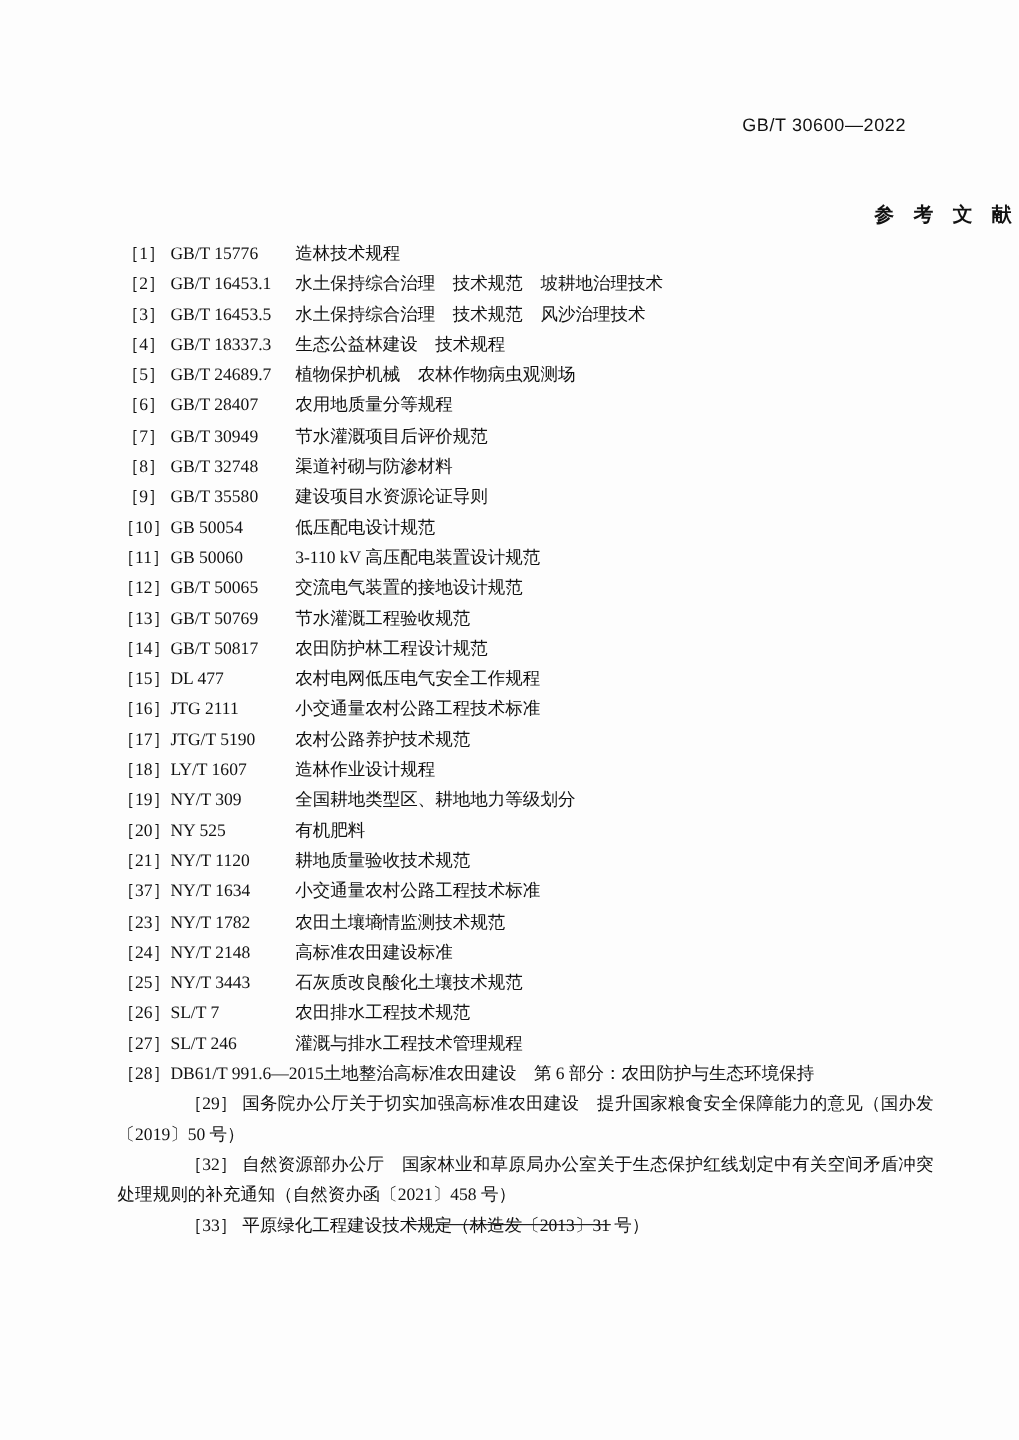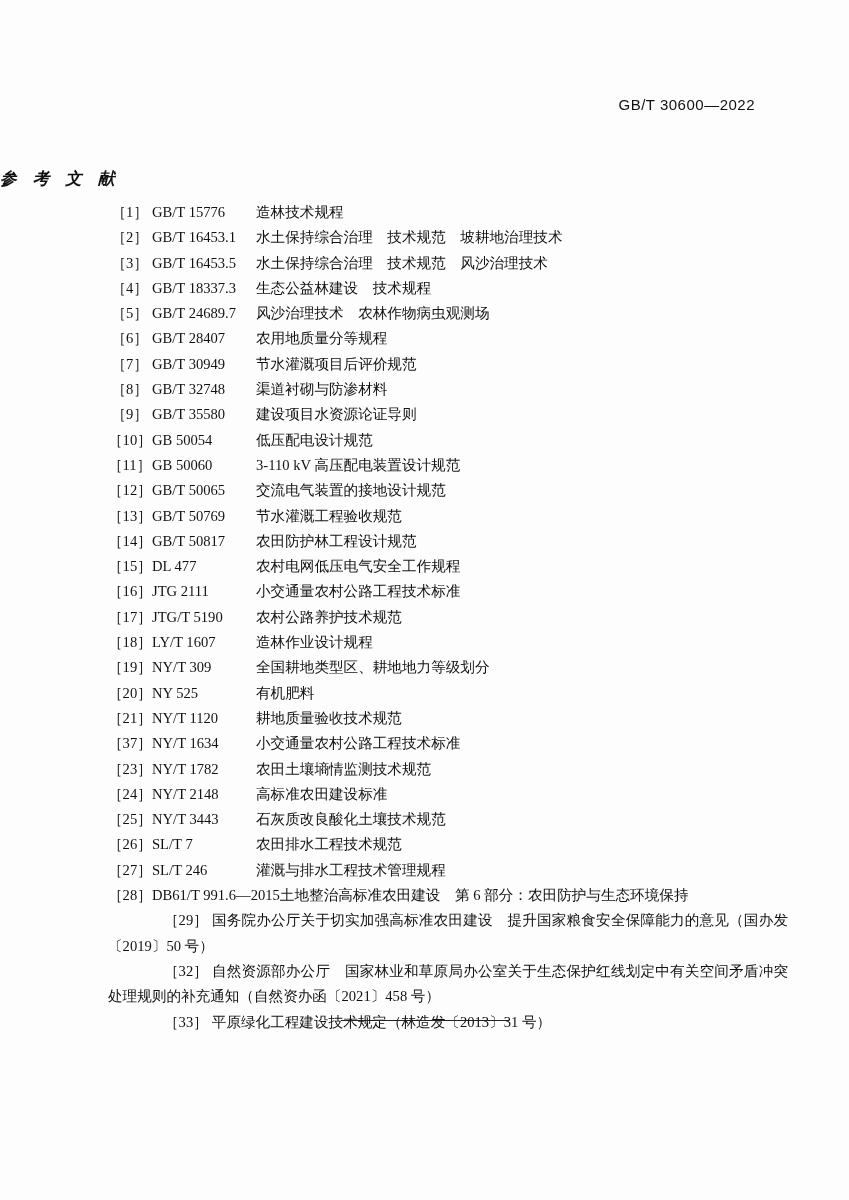--- a/index.html
+++ b/index.html
@@ -26,31 +26,30 @@
     font-family: "Liberation Sans", "DejaVu Sans", sans-serif;
     font-size: 15px;
     letter-spacing: 0.5px;
     color: #111;
   }
   .title {
     position: absolute;
     top: 168px;
     left: 0;
     width: 849px;
-    text-align: left;
+    text-align: right;
     font-size: 16.5px;
     font-weight: bold;
     letter-spacing: 6px;
     color: #111;
-    font-style: italic;
   }
   .refs {
     position: absolute;
     top: 200px;
-    left: 108px;
+    left: 98px;
     width: 680px;
   }
   .ref {
     display: block;
     font-size: 14.6px;
     line-height: 25.3px;
     color: #111;
     white-space: normal;
     text-align: justify;
   }
@@ -92,21 +91,21 @@
 
   <div class="header">GB/T 30600—2022</div>
 
   <div class="title">参 考 文 献</div>
 
   <div class="refs">
       <div class="ref"><span class="num">［1］</span><span class="code">GB/T 15776</span><span class="ttl">造林技术规程</span></div>
       <div class="ref"><span class="num">［2］</span><span class="code">GB/T 16453.1</span><span class="ttl">水土保持综合治理　技术规范　坡耕地治理技术</span></div>
       <div class="ref"><span class="num">［3］</span><span class="code">GB/T 16453.5</span><span class="ttl">水土保持综合治理　技术规范　风沙治理技术</span></div>
       <div class="ref"><span class="num">［4］</span><span class="code">GB/T 18337.3</span><span class="ttl">生态公益林建设　技术规程</span></div>
-      <div class="ref"><span class="num">［5］</span><span class="code">GB/T 24689.7</span><span class="ttl">风沙治理技术　农林作物病虫观测场</span></div>
+      <div class="ref"><span class="num">［5］</span><span class="code">GB/T 24689.7</span><span class="ttl">植物保护机械　农林作物病虫观测场</span></div>
       <div class="ref"><span class="num">［6］</span><span class="code">GB/T 28407</span><span class="ttl">农用地质量分等规程</span></div>
       <div class="ref"><span class="num">［7］</span><span class="code">GB/T 30949</span><span class="ttl">节水灌溉项目后评价规范</span></div>
       <div class="ref"><span class="num">［8］</span><span class="code">GB/T 32748</span><span class="ttl">渠道衬砌与防渗材料</span></div>
       <div class="ref"><span class="num">［9］</span><span class="code">GB/T 35580</span><span class="ttl">建设项目水资源论证导则</span></div>
       <div class="ref"><span class="num">［10］</span><span class="code">GB 50054</span><span class="ttl">低压配电设计规范</span></div>
       <div class="ref"><span class="num">［11］</span><span class="code">GB 50060</span><span class="ttl">3-110 kV 高压配电装置设计规范</span></div>
       <div class="ref"><span class="num">［12］</span><span class="code">GB/T 50065</span><span class="ttl">交流电气装置的接地设计规范</span></div>
       <div class="ref"><span class="num">［13］</span><span class="code">GB/T 50769</span><span class="ttl">节水灌溉工程验收规范</span></div>
       <div class="ref"><span class="num">［14］</span><span class="code">GB/T 50817</span><span class="ttl">农田防护林工程设计规范</span></div>
       <div class="ref"><span class="num">［15］</span><span class="code">DL 477</span><span class="ttl">农村电网低压电气安全工作规程</span></div>

